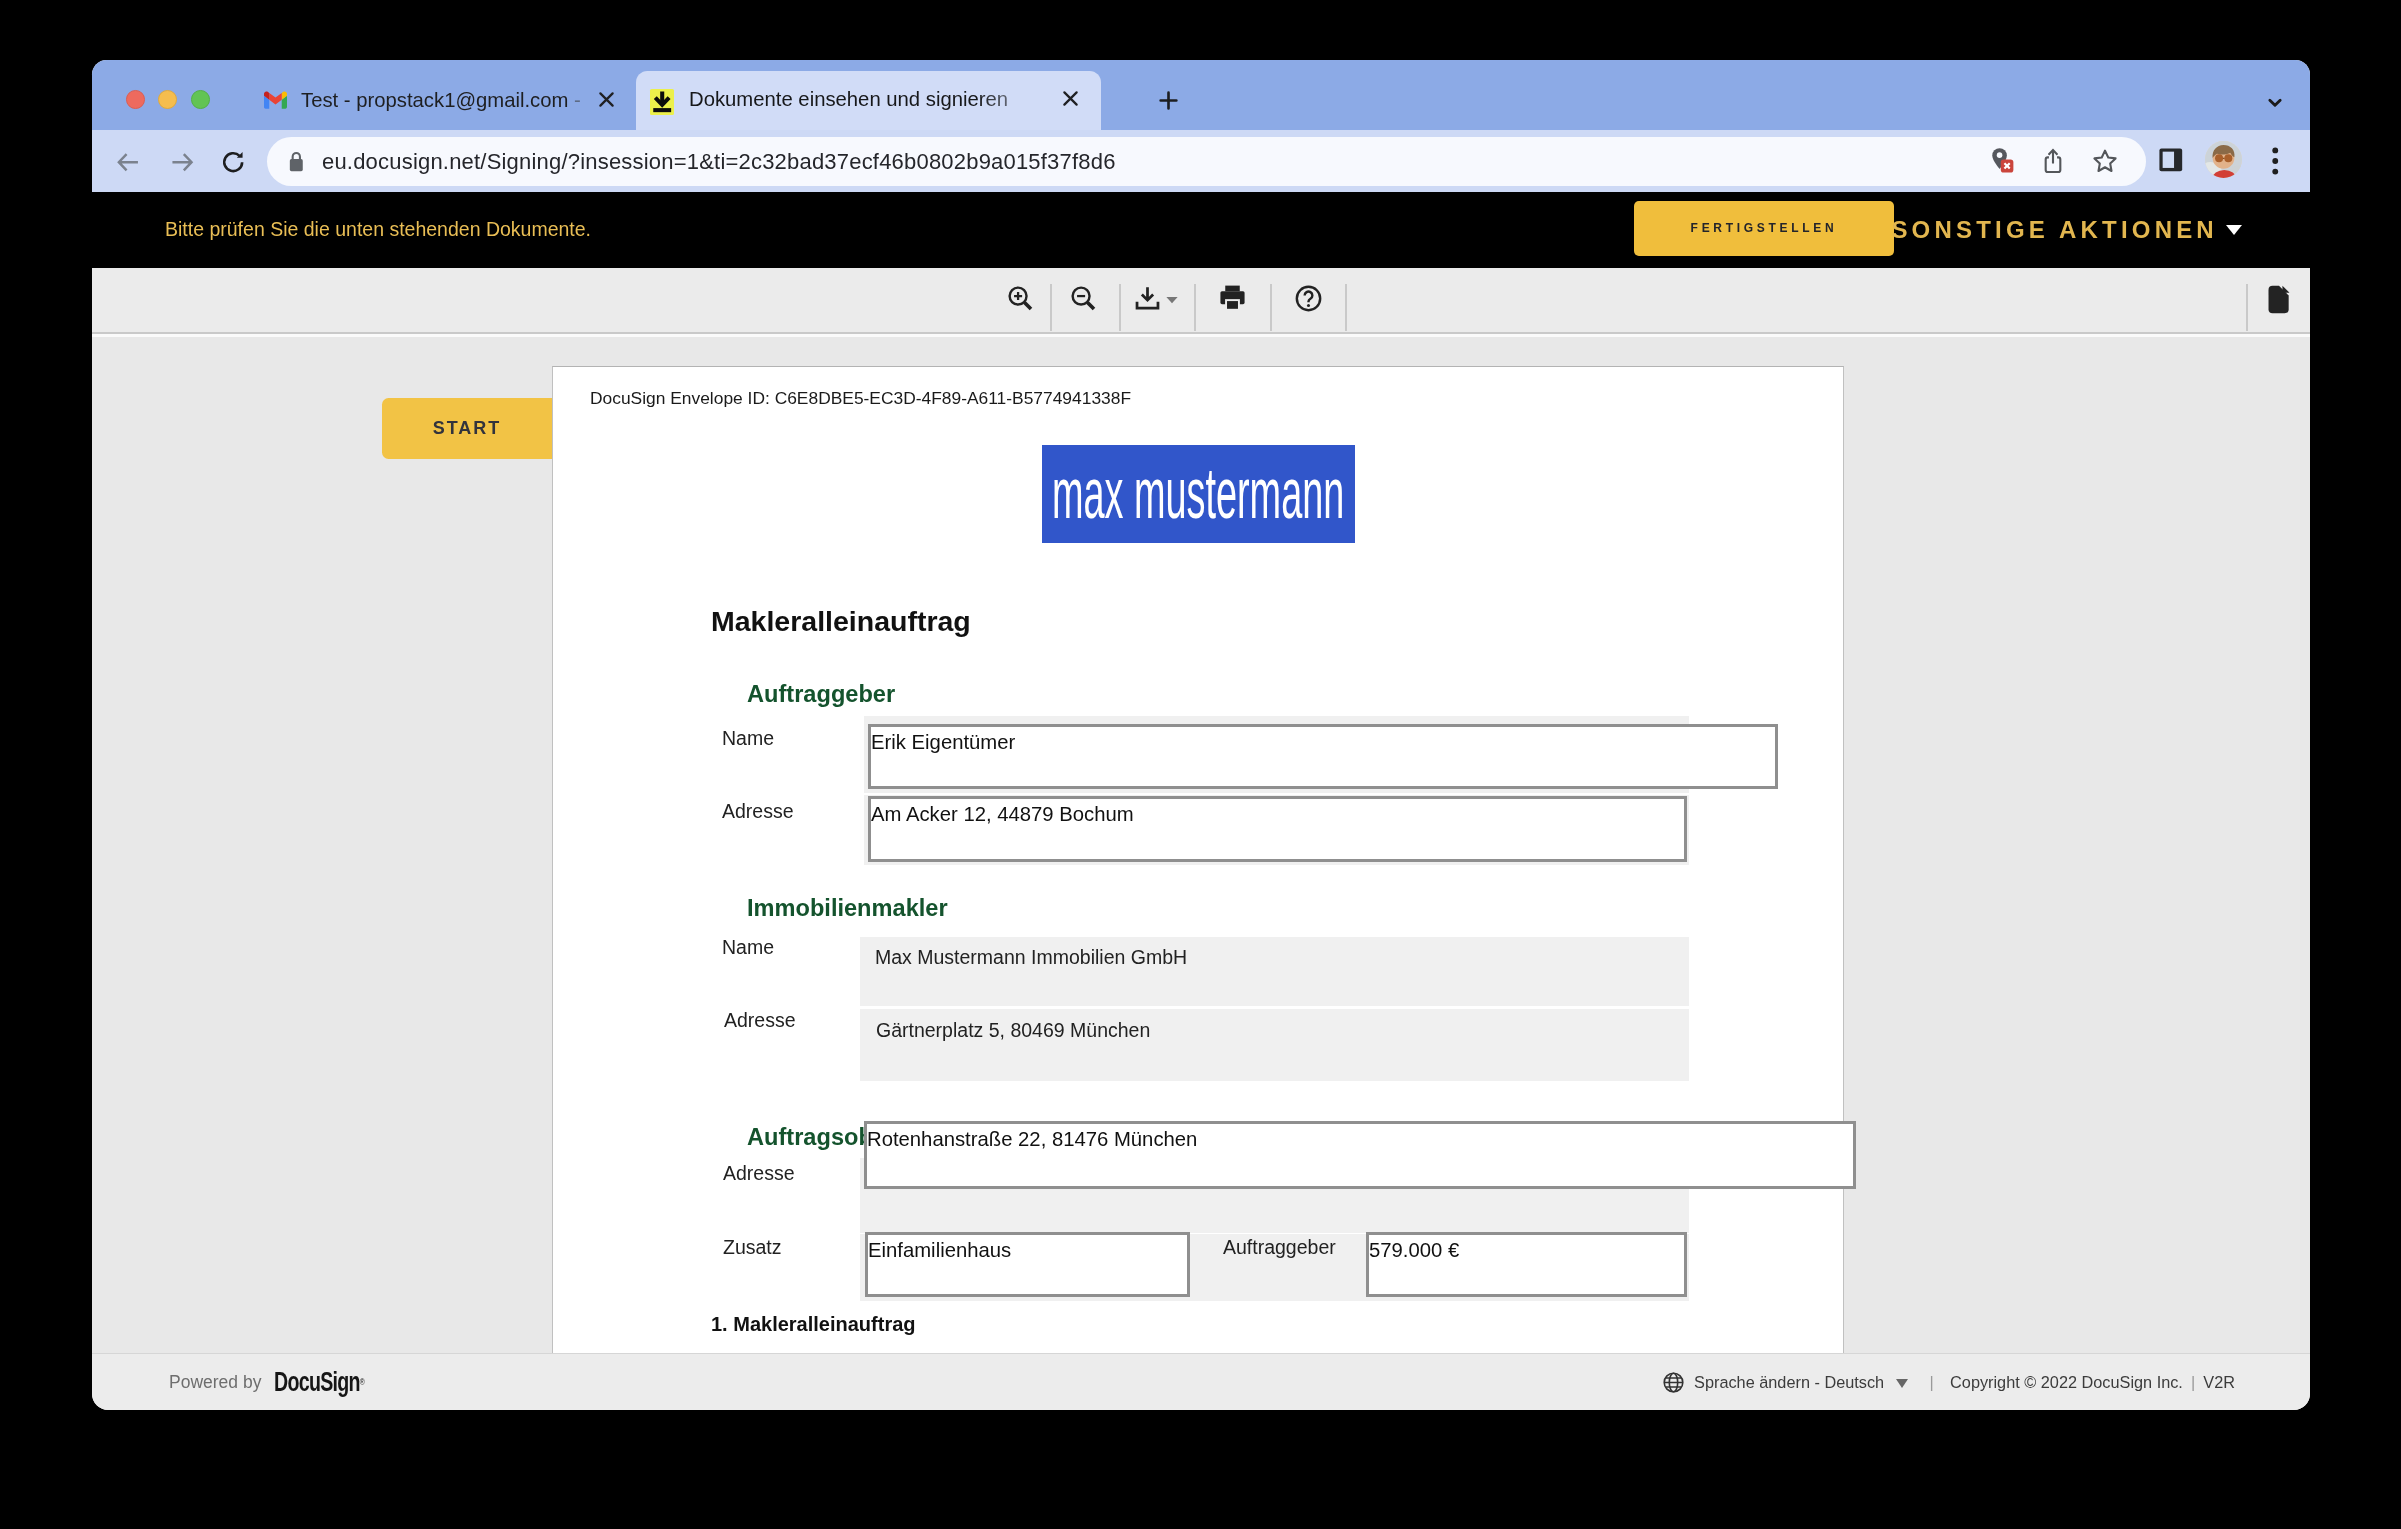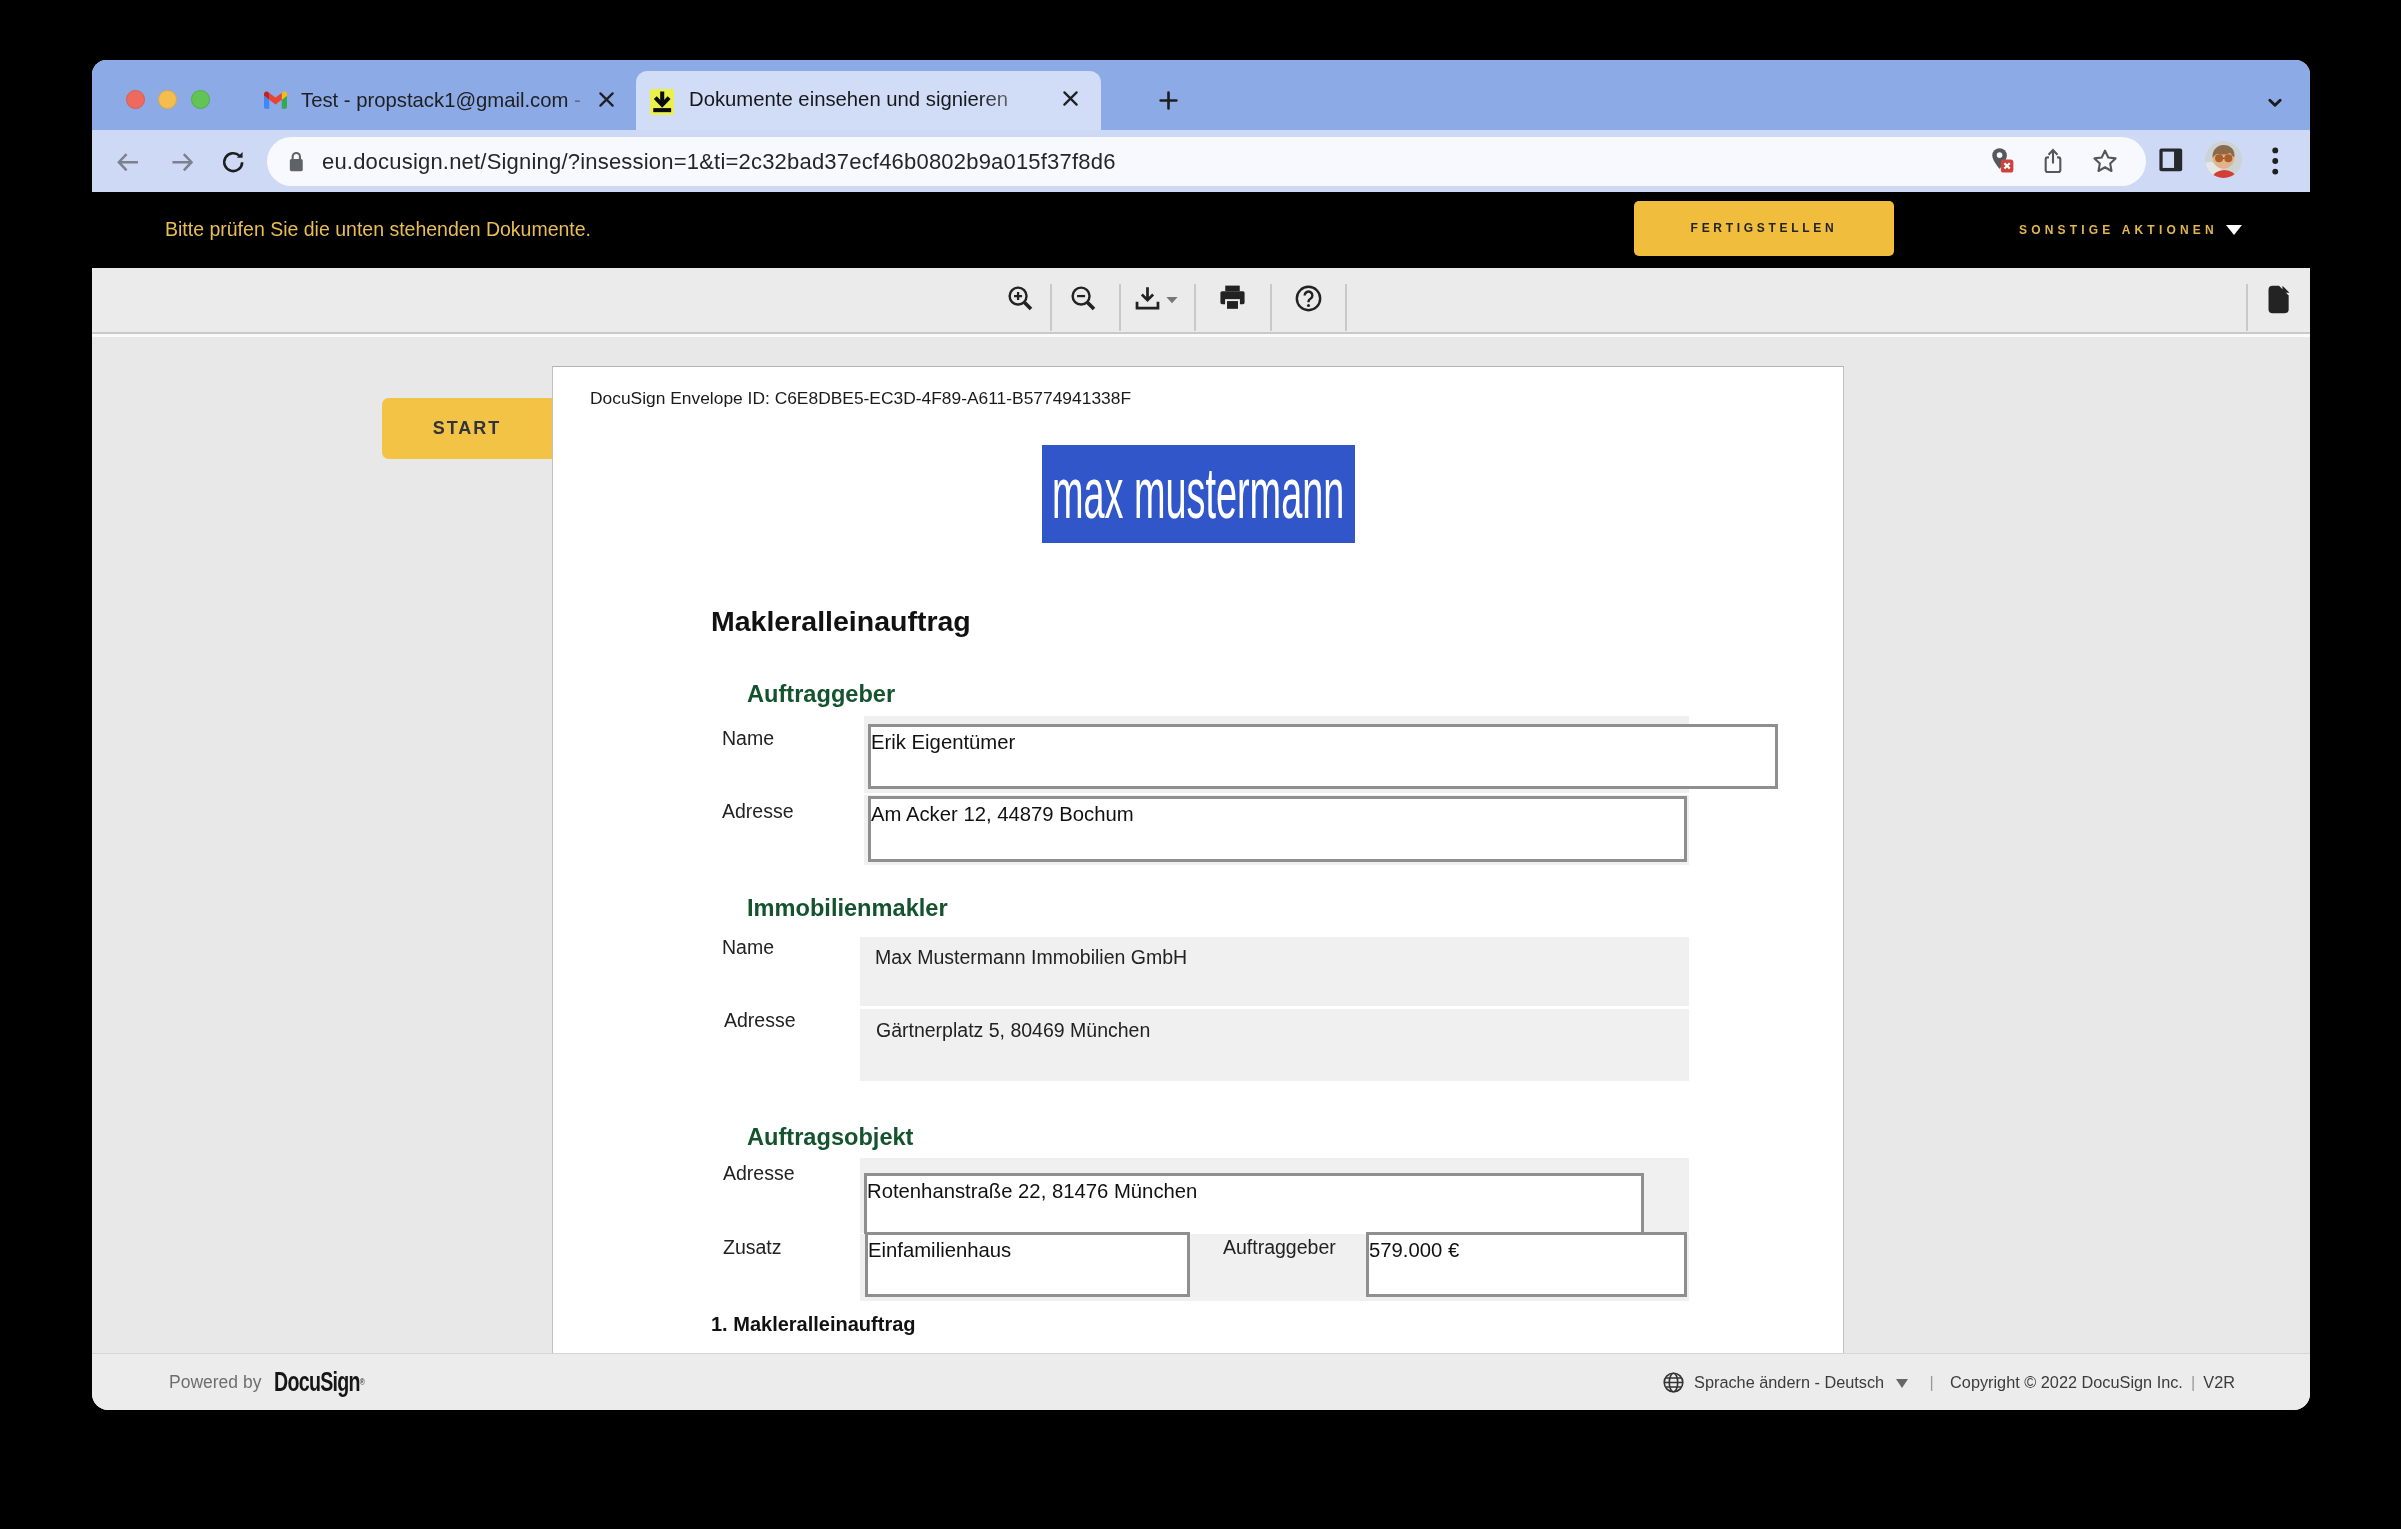--- a/index.html
+++ b/index.html
@@ -38,21 +38,21 @@
   #starico { left:1825px; }
   #sideico { position:absolute; left:2067px; top:18px; width:23.6px; height:23.6px; }
   #avatar { position:absolute; left:2113px; top:10.6px; width:37px; height:37px; border-radius:50%; overflow:hidden; background:#e8d9c8; }
   #dots3 { position:absolute; left:2180px; top:17px; width:6.5px; height:28px; }
   
   #dshead { position:absolute; left:0; top:132px; width:2218px; height:76px; background:#000; }
   #msg { position:absolute; left:39px; top:26px; font-size:19.5px; color:#e9be55;margin-left:34px; }
   #fertig { position:absolute; left:1542px; top:9px; width:260px; height:55px; border-radius:4.9px; background:#f0be3c;
             color:#23242b; font-size:12px; font-weight:700; letter-spacing:3.7px; text-align:center; line-height:55px; }
   #sonst { position:absolute; right:68px; top:0; height:76px; display:flex; align-items:center; }
-  #sonst span { font-size:12px; font-weight:700; letter-spacing:4.2px; color:#e2b64f; }
+  #sonst span { font-size:24px; font-weight:700; letter-spacing:4.2px; color:#e2b64f; }
   #sonst .car { width:0; height:0; border-left:8.1px solid transparent; border-right:8.1px solid transparent; border-top:10.6px solid #fff; margin-left:8.1px; }
   
   #toolbar { position:absolute; left:0; top:208px; width:2218px; height:66px; background:#ebebeb; border-bottom:2.4px solid #c9c9c9; }
   #wline { position:absolute; left:0; top:274px; width:2218px; height:3.3px; background:#fafafa; }
   .sep { position:absolute; top:16.3px; width:1.6px; height:47px; background:#c9c9c9; }
   .tbico { position:absolute; top:16.3px; width:29px; height:29px; }
   
   #content { position:absolute; left:0; top:277px; width:2218px; height:1015px; background:#e8e8e8; }
   #start { position:absolute; left:290px; top:61px; width:170px; height:61px; background:#f2c345; border-radius:6.5px 0 0 6.5px;
            color:#32333c; font-size:18px; font-weight:700; letter-spacing:2px; text-align:center; line-height:61px; }
@@ -240,21 +240,21 @@
       <div class="h2" style="top:528px">Immobilienmakler</div>
       <div class="lbl" style="left:169px;top:569px">Name</div>
       <div class="gband" style="left:307px;top:570px;width:829px;height:69px"></div>
       <div class="gval" style="left:322px;top:579px">Max Mustermann Immobilien GmbH</div>
       <div class="lbl" style="left:171px;top:642px">Adresse</div>
       <div class="gband" style="left:307px;top:642px;width:829px;height:72px"></div>
       <div class="gval" style="left:323px;top:652px">Gärtnerplatz 5, 80469 München</div>
       <div class="h2" style="top:757px">Auftragsobjekt</div>
       <div class="lbl" style="left:170px;top:795px">Adresse</div>
       <div class="gband" style="left:307px;top:791px;width:829px;height:75px"></div>
-      <div class="inp" style="left:311px;top:806px;width:780px;height:68px">Rotenhanstraße 22, 81476 München</div>
+      <div class="inp" style="left:311px;top:754px;width:992px;height:68px">Rotenhanstraße 22, 81476 München</div>
       <div class="lbl" style="left:170px;top:869px">Zusatz</div>
       <div class="gband" style="left:307px;top:867px;width:829px;height:67px"></div>
       <div class="inp" style="left:312px;top:865px;width:325px;height:65px">Einfamilienhaus</div>
       <div class="lbl" style="left:670px;top:869px">Auftraggeber</div>
       <div class="inp" style="left:813px;top:865px;width:321px;height:65px">579.000 €</div>
       <div class="h1" style="top:946px;font-size:20px">1. Makleralleinauftrag</div>
     </div>
   </div>
 
   <div id="footer">

